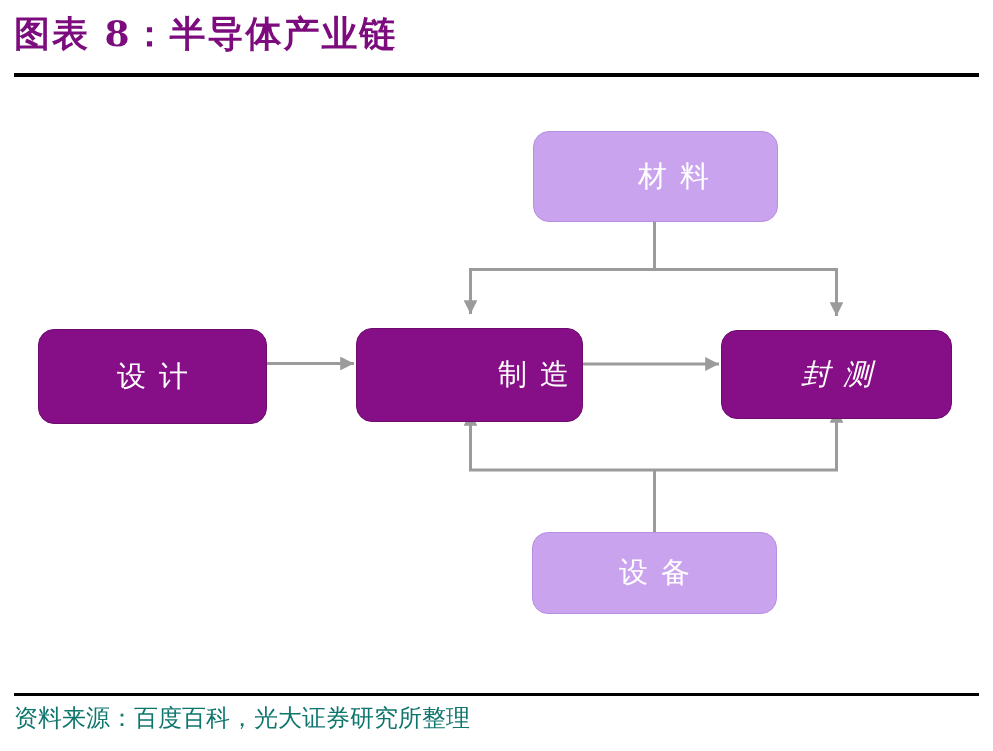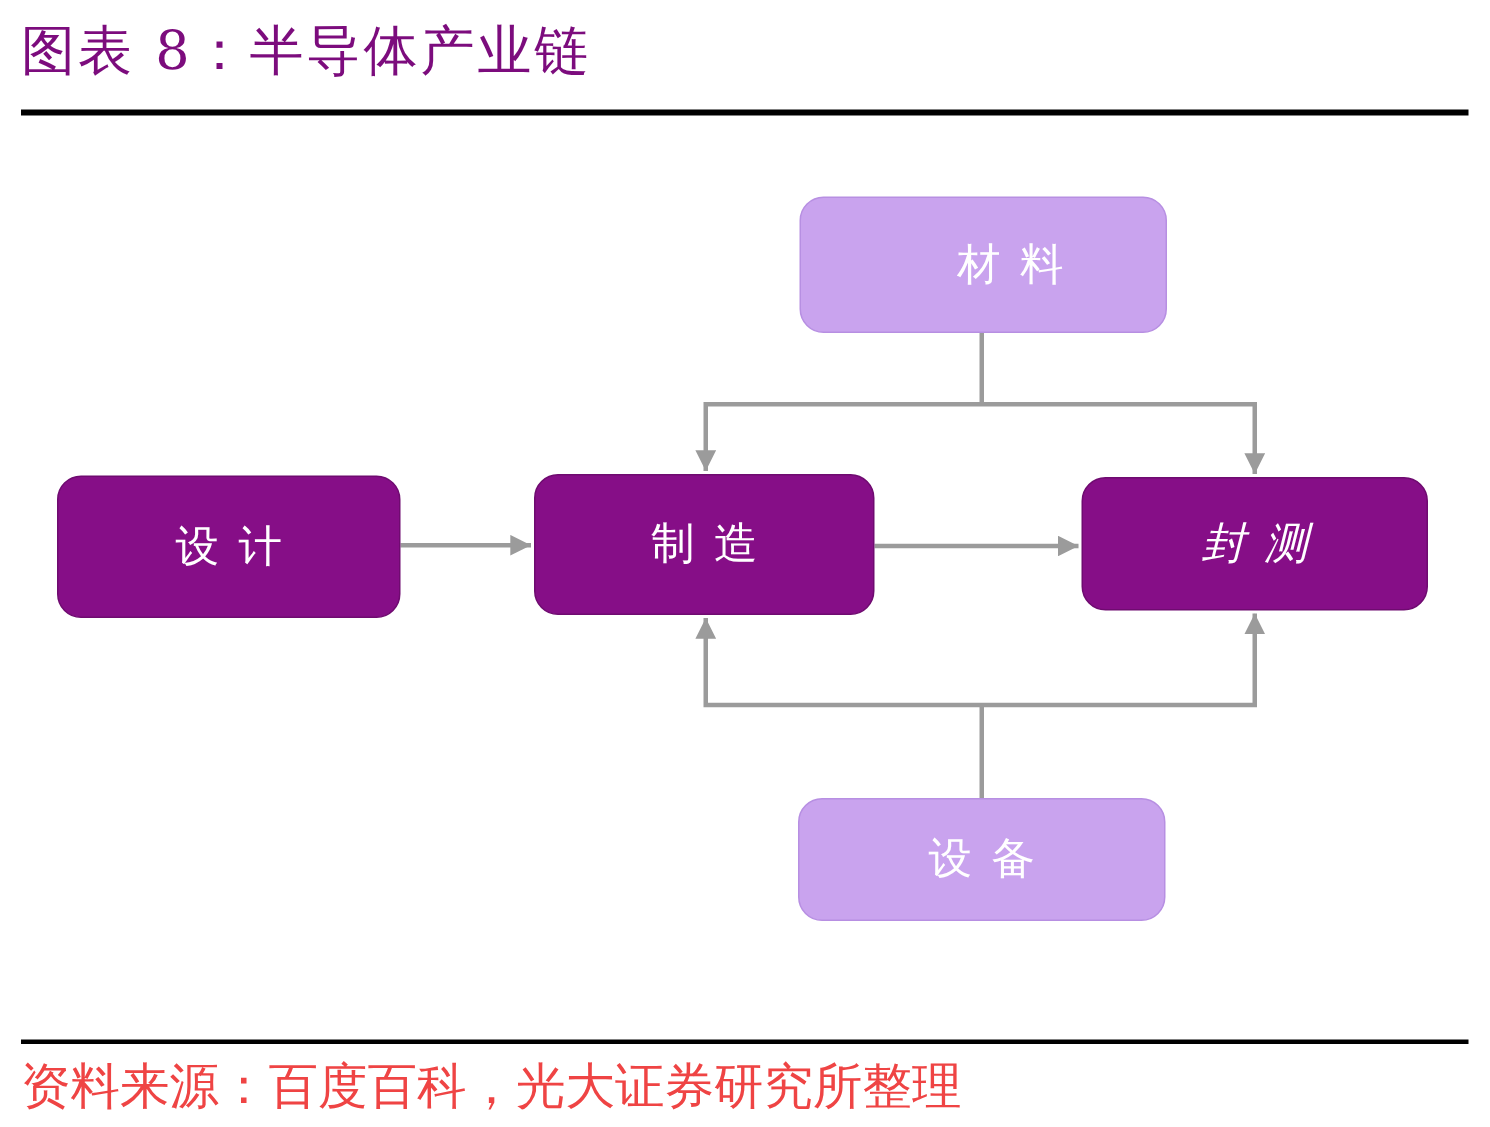--- a/index.html
+++ b/index.html
@@ -19,21 +19,21 @@
     height: 751px;
     position: relative;
     font-family: "DejaVu Serif", "Liberation Serif", serif;
     overflow: hidden;
   }
   .figure-title {
     position: absolute;
     left: 14px;
     top: 10px;
     font-size: 36px;
-    font-weight: normal;
+    font-weight: bold;
     color: var(--title);
     letter-spacing: 2px;
     white-space: nowrap;
   }
   .rule {
     position: absolute;
     left: 14px;
     width: 965px;
     background: var(--rule);
   }
@@ -57,36 +57,37 @@
     justify-content: center;
     color: var(--node_text);
     font-size: 29px;
     letter-spacing: 0.45em;
     text-indent: 0.45em; 
     white-space: nowrap;
   }
   .node.dark {
     background: var(--node_dark);
     border: 1px solid var(--node_dark_border);
+    margin-top: 12px;
   }
   .node.light {
     background: var(--node_light);
     border: 1px solid var(--node_light_border);
   }
   .node-materials     { left: 533px; top: 131px; width: 245px; height: 91px; padding-left: 36px; }
   .node-design        { left: 38px;  top: 317px; width: 229px; height: 95px; }
-  .node-manufacturing { left: 356px; top: 316px; width: 227px; height: 94px; }
+  .node-manufacturing { left: 356px; top: 316px; width: 227px; height: 94px; justify-content: flex-end; }
   .node-packaging     { left: 721px; top: 318px; width: 231px; height: 89px; font-style: italic; }
   .node-equipment     { left: 532px; top: 532px; width: 245px; height: 82px; }
   .source-note {
     position: absolute;
     left: 14px;
     top: 702px;
-    font-size: 33px;
-    color: #ef4444;
+    font-size: 24px;
+    color: #0f766e;
     white-space: nowrap;
   }
 </style>
 </head>
 <body>
 
 <div class="figure-title">图表 8：半导体产业链</div>
 
 <div class="rule top"></div>
 

